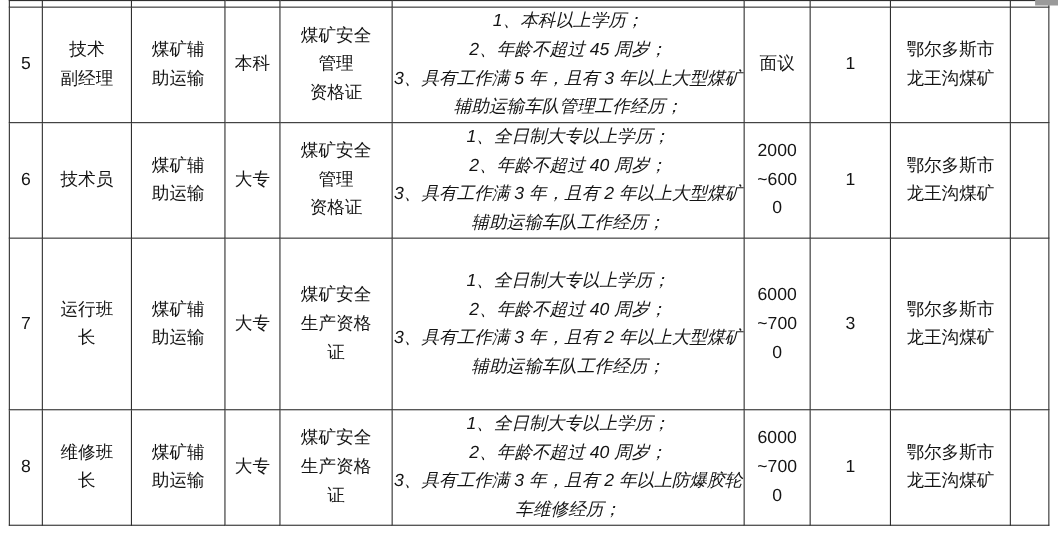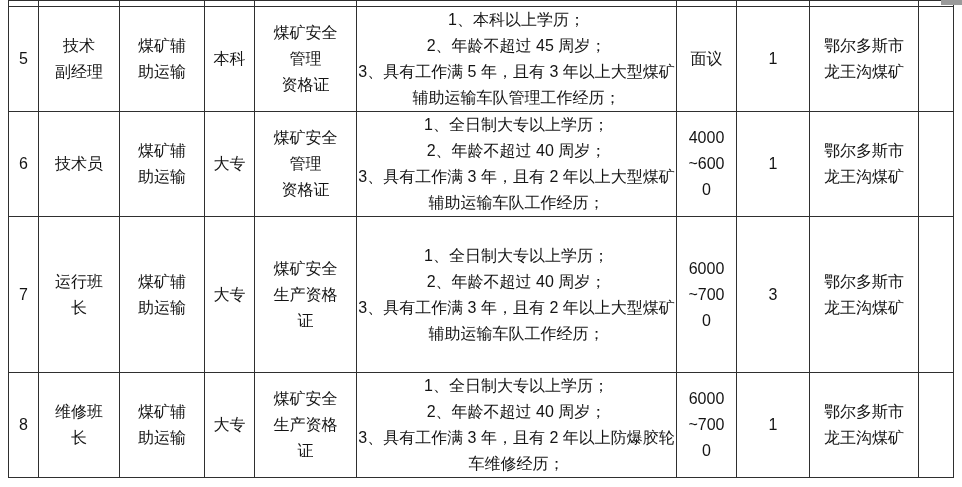--- a/index.html
+++ b/index.html
@@ -37,20 +37,21 @@
   }
   tr.stub-row td {
     height: 5px;
     line-height: 5px;
   }
   td.cell-seq { font-size: 15px; }
   td.cell-requirements {
     text-align: left;
     padding: 4px 34px 4px 6px;
     line-height: 25px;
+    font-style: italic;
   }
   td.cell-salary { line-height: 26px; }
   tr.row-h1 td { height: 103px; }
   tr.row-h2 td { height: 103px; }
   tr.row-h3 td { height: 155px; }
   tr.row-h4 td { height: 104px; }
   .corner-artifact {
     position: absolute;
     top: 0;
     left: 941px;
@@ -117,21 +118,21 @@
       <td>技术员</td>
       <td>煤矿辅
 助运输</td>
       <td>大专</td>
       <td>煤矿安全
 管理
 资格证</td>
       <td class="cell-requirements">1、全日制大专以上学历；
 2、年龄不超过 40 周岁；
 3、具有工作满 3 年，且有 2 年以上大型煤矿辅助运输车队工作经历；</td>
-      <td class="cell-salary">4000
+      <td class="cell-salary">2000
 ~600
 0</td>
       <td>1</td>
       <td>鄂尔多斯市
 龙王沟煤矿</td>
       <td></td>
     </tr>
 
     <tr class="row-h3">
       <td class="cell-seq">7</td>

